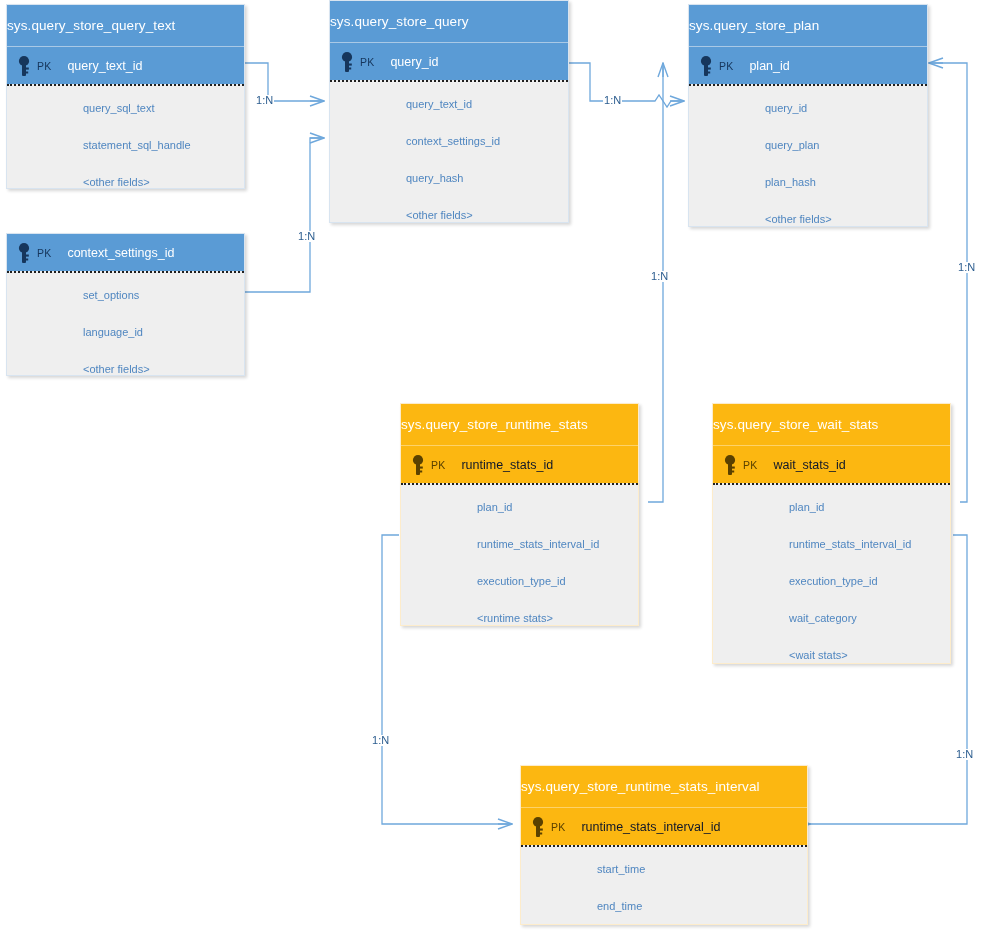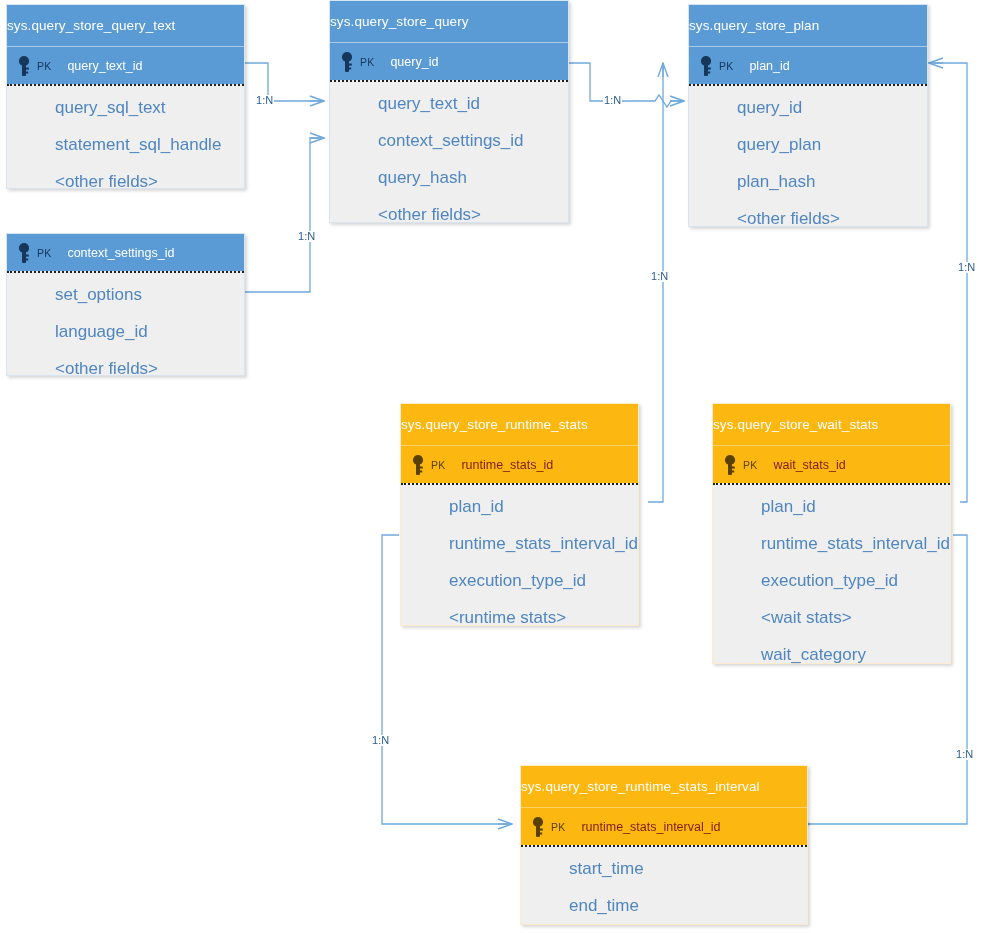--- a/index.html
+++ b/index.html
@@ -61,28 +61,28 @@
   }
   .entity.blue .pk-label{color:#16365c;}
   .entity.amber .pk-label{color:#5a4100;}
 
   .pk-name{
     margin-left:16px;
     font-size:12.5px;
     color:#ffffff;
     white-space:nowrap;
   }
-  .entity.amber .pk-name{color:#7f1d1d;}
+  .entity.amber .pk-name{color:#0f172a;}
 
   .attr{
     box-sizing:border-box;
     height:37px;
     display:flex;align-items:center;
-    padding-left:48px;
-    font-size:17px;
+    padding-left:76px;
+    font-size:11px;
     color:#4f86c0;
     white-space:nowrap;
   }
   .attr.meta{color:#4f86c0;}
 
   
   .card{
     position:absolute;
     font-size:11px;
     color:#2c5d8f;
@@ -258,22 +258,22 @@
         </g>
           </svg>
       </span>
       <span class="pk-label">PK</span>
       <span class="pk-name">wait_stats_id</span>
     </div>
     <div class="body" style="height:180px;">
       <div class="attr">plan_id</div>
       <div class="attr">runtime_stats_interval_id</div>
       <div class="attr">execution_type_id</div>
+      <div class="attr">wait_category</div>
       <div class="attr meta">&lt;wait stats&gt;</div>
-      <div class="attr">wait_category</div>
     </div>
   </div>
 
   <div class="entity amber" style="left:520px;top:765px;width:288px;">
     <div class="title">sys.query_store_runtime_stats_interval</div>
     <div class="pkrow">
       <span class="pk-key">
         <svg width="20" height="22" viewBox="0 0 20 22">
             <g fill="#5a4100">
           <circle cx="8" cy="6" r="5.1"></circle>

